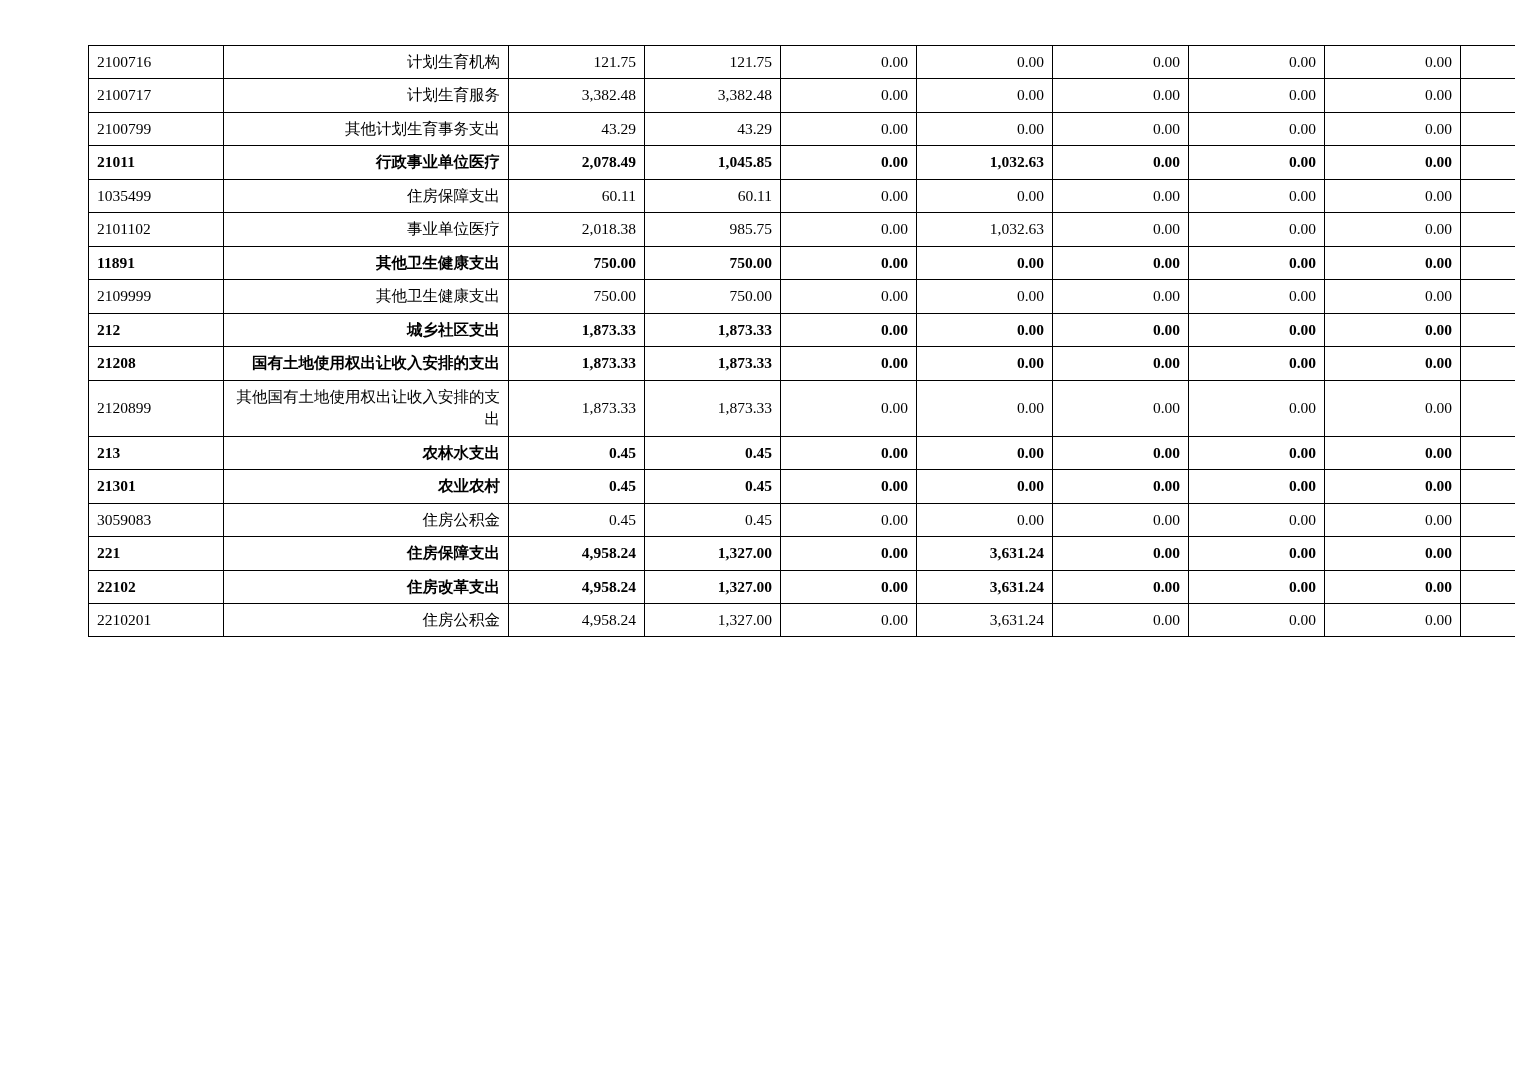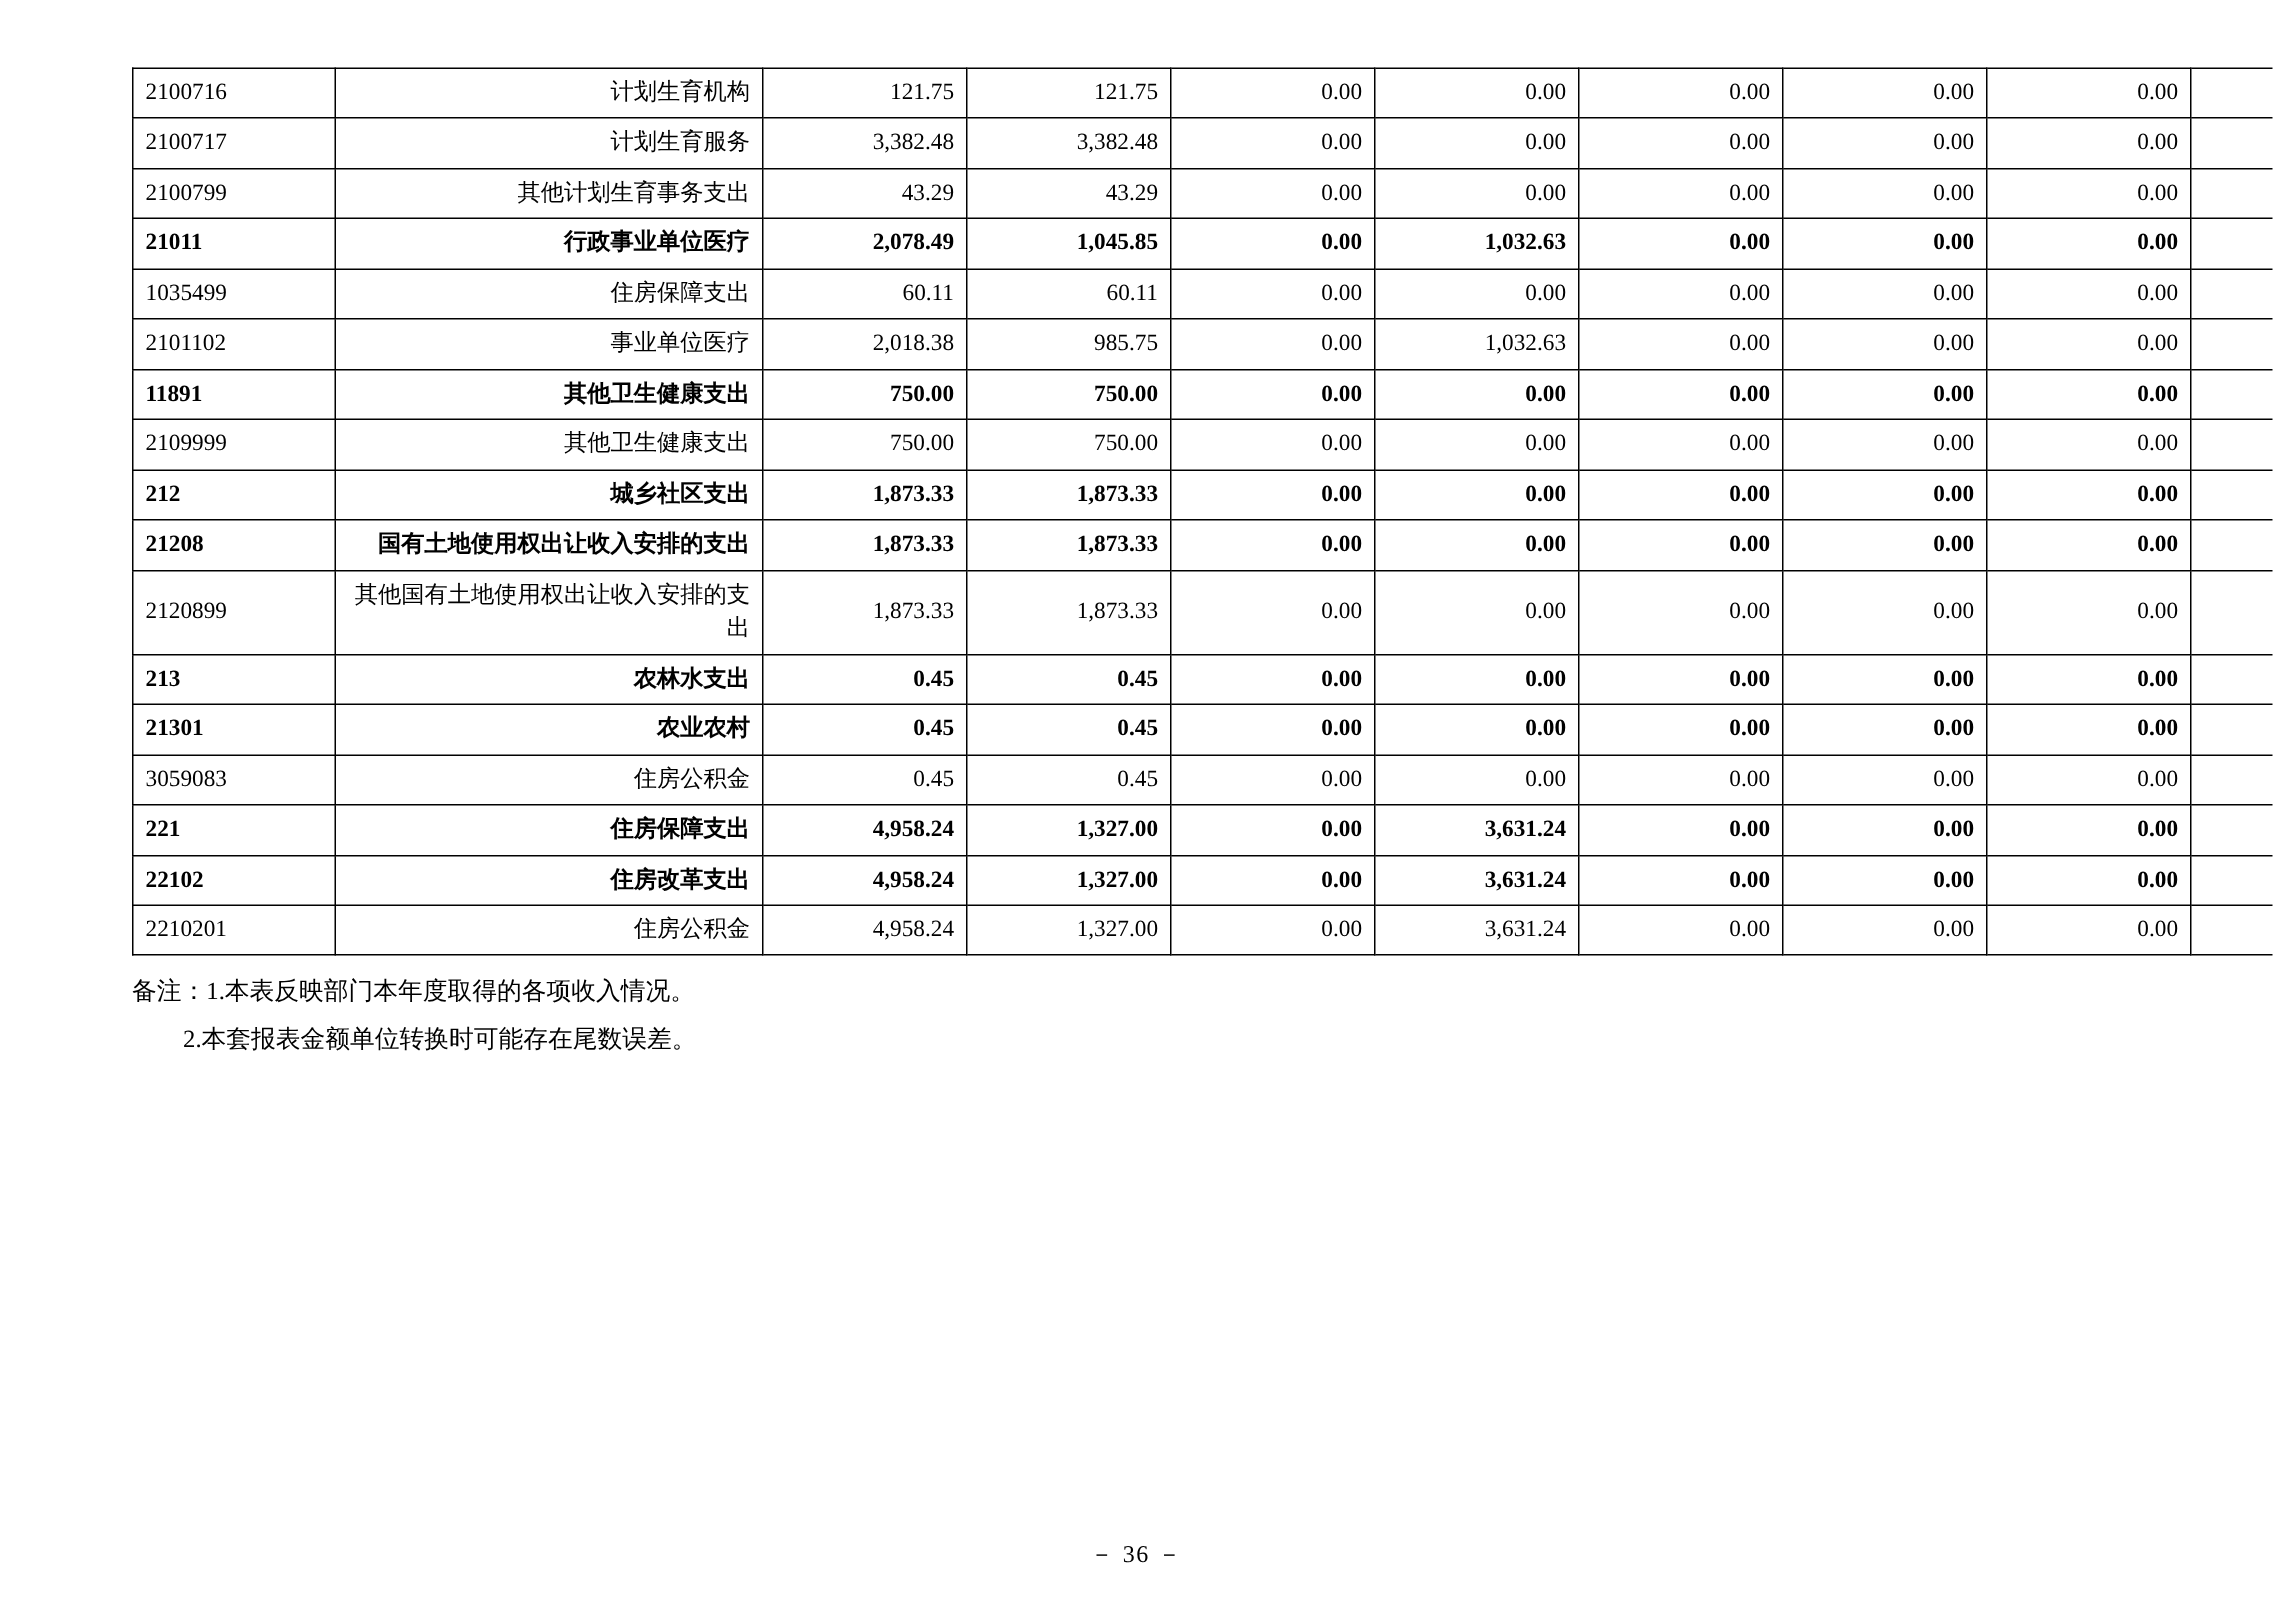--- a/index.html
+++ b/index.html
@@ -284,19 +284,14 @@
           <td class="num">0.00</td>
           <td class="num">3,631.24</td>
           <td class="num">0.00</td>
           <td class="num">0.00</td>
           <td class="num">0.00</td>
           <td class="num">0.00</td>
         </tr>
       </tbody>
   </table>
 
-  <div class="notes">
-    <div class="note-line">备注：1.本表反映部门本年度取得的各项收入情况。</div>
-    <div class="note-line note-indent">2.本套报表金额单位转换时可能存在尾数误差。</div>
-  </div>
-
-  <div class="page-number">－ 36 －</div>
+
 </div>
 
 </body></html>

